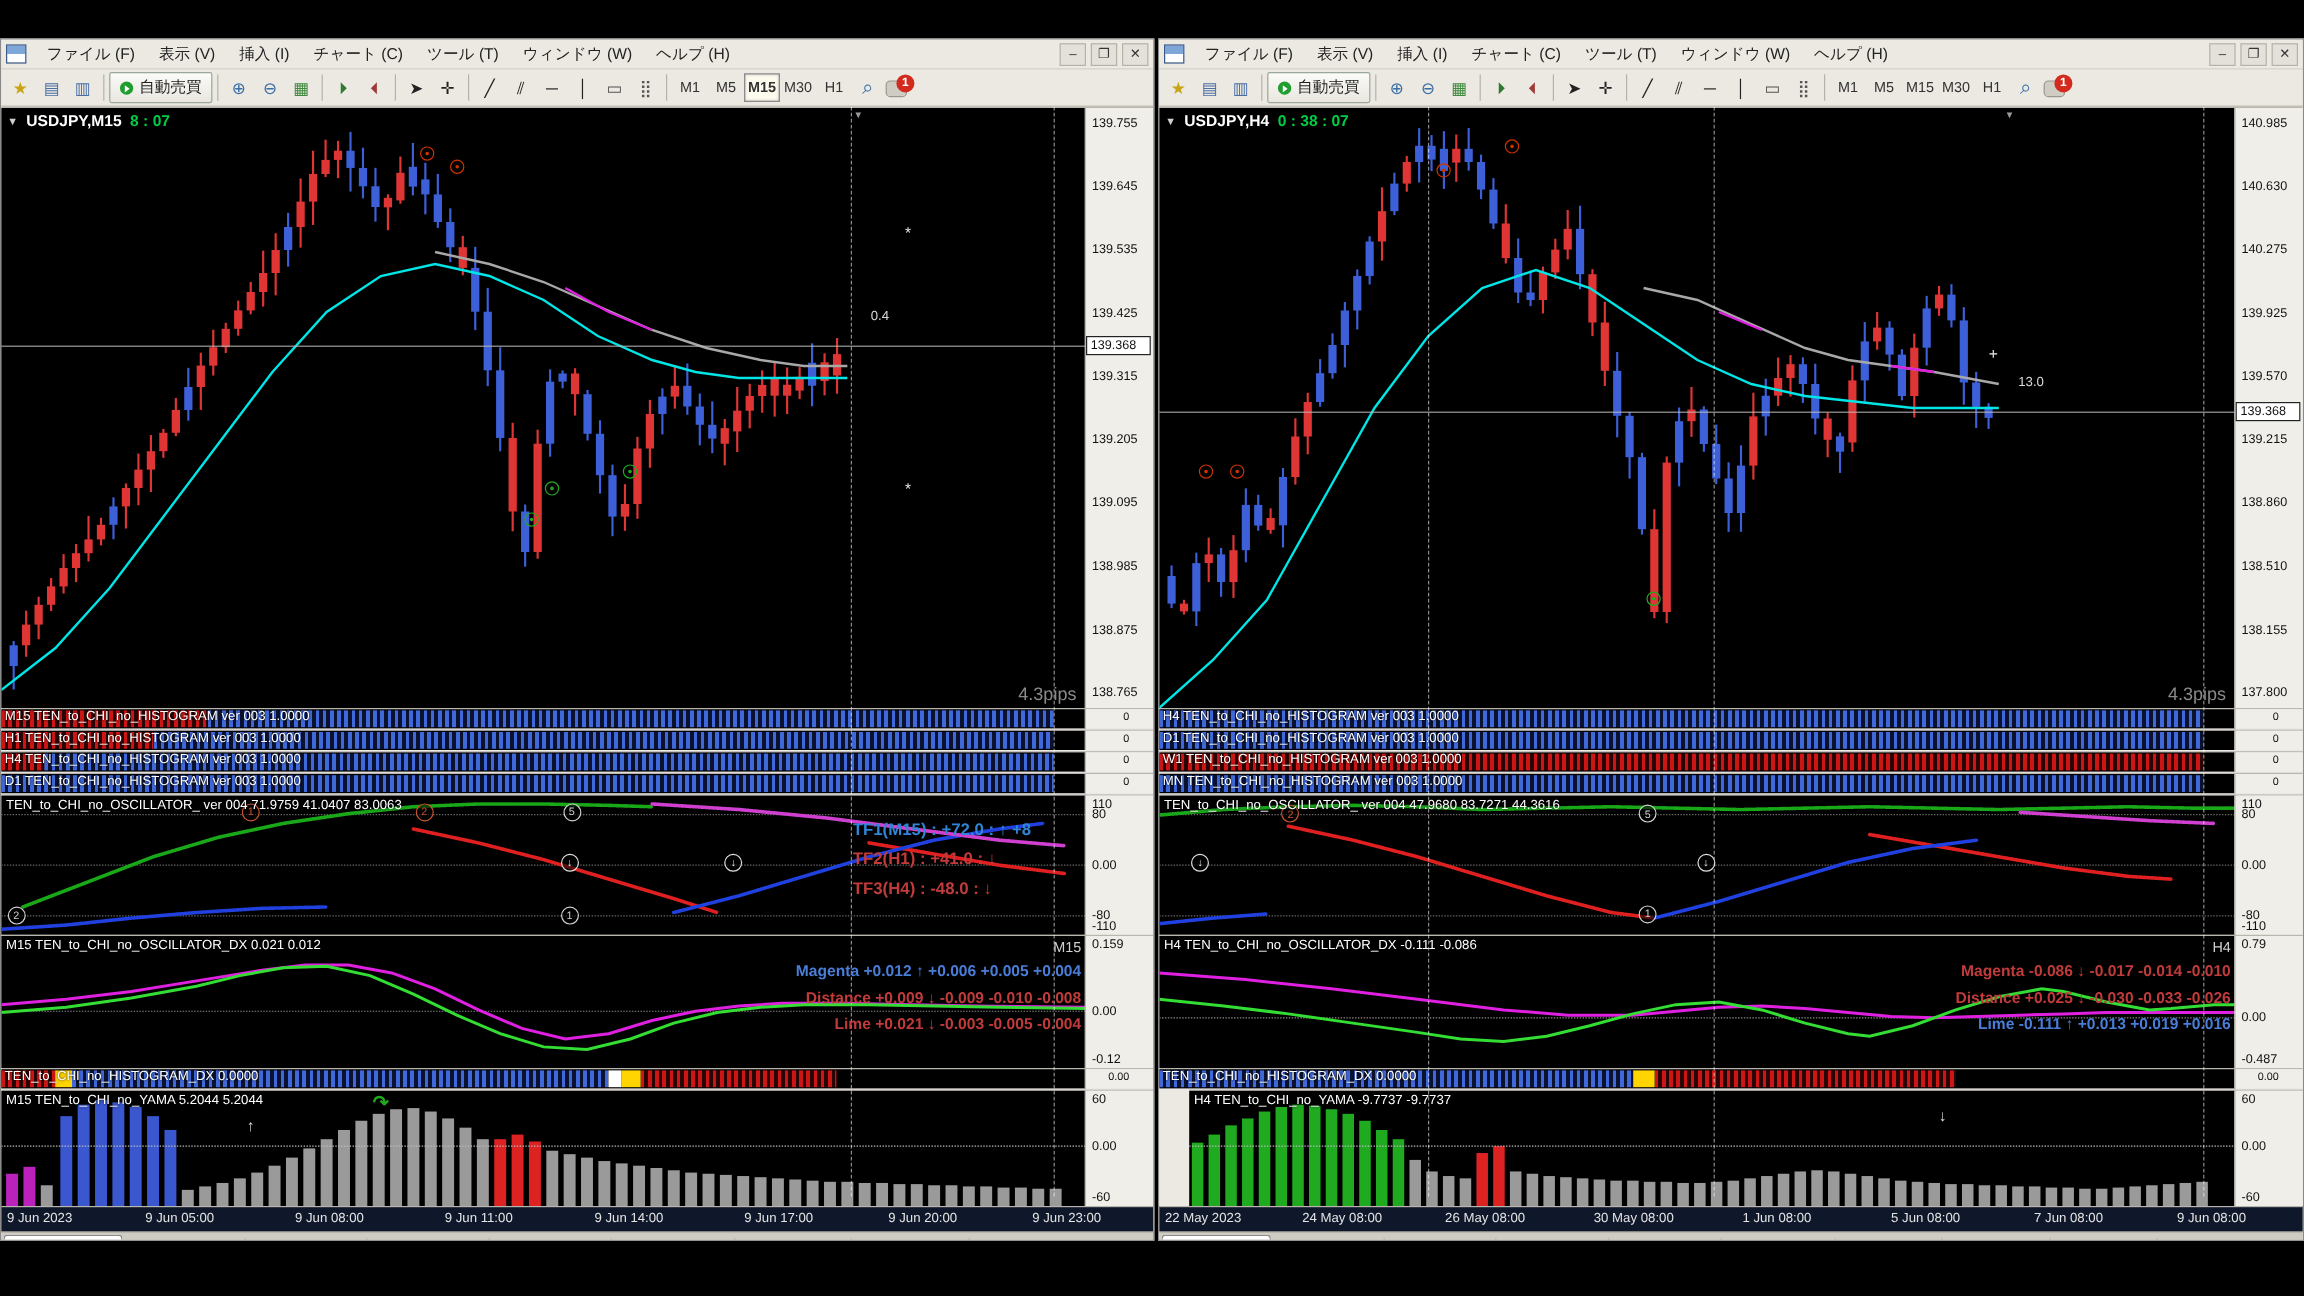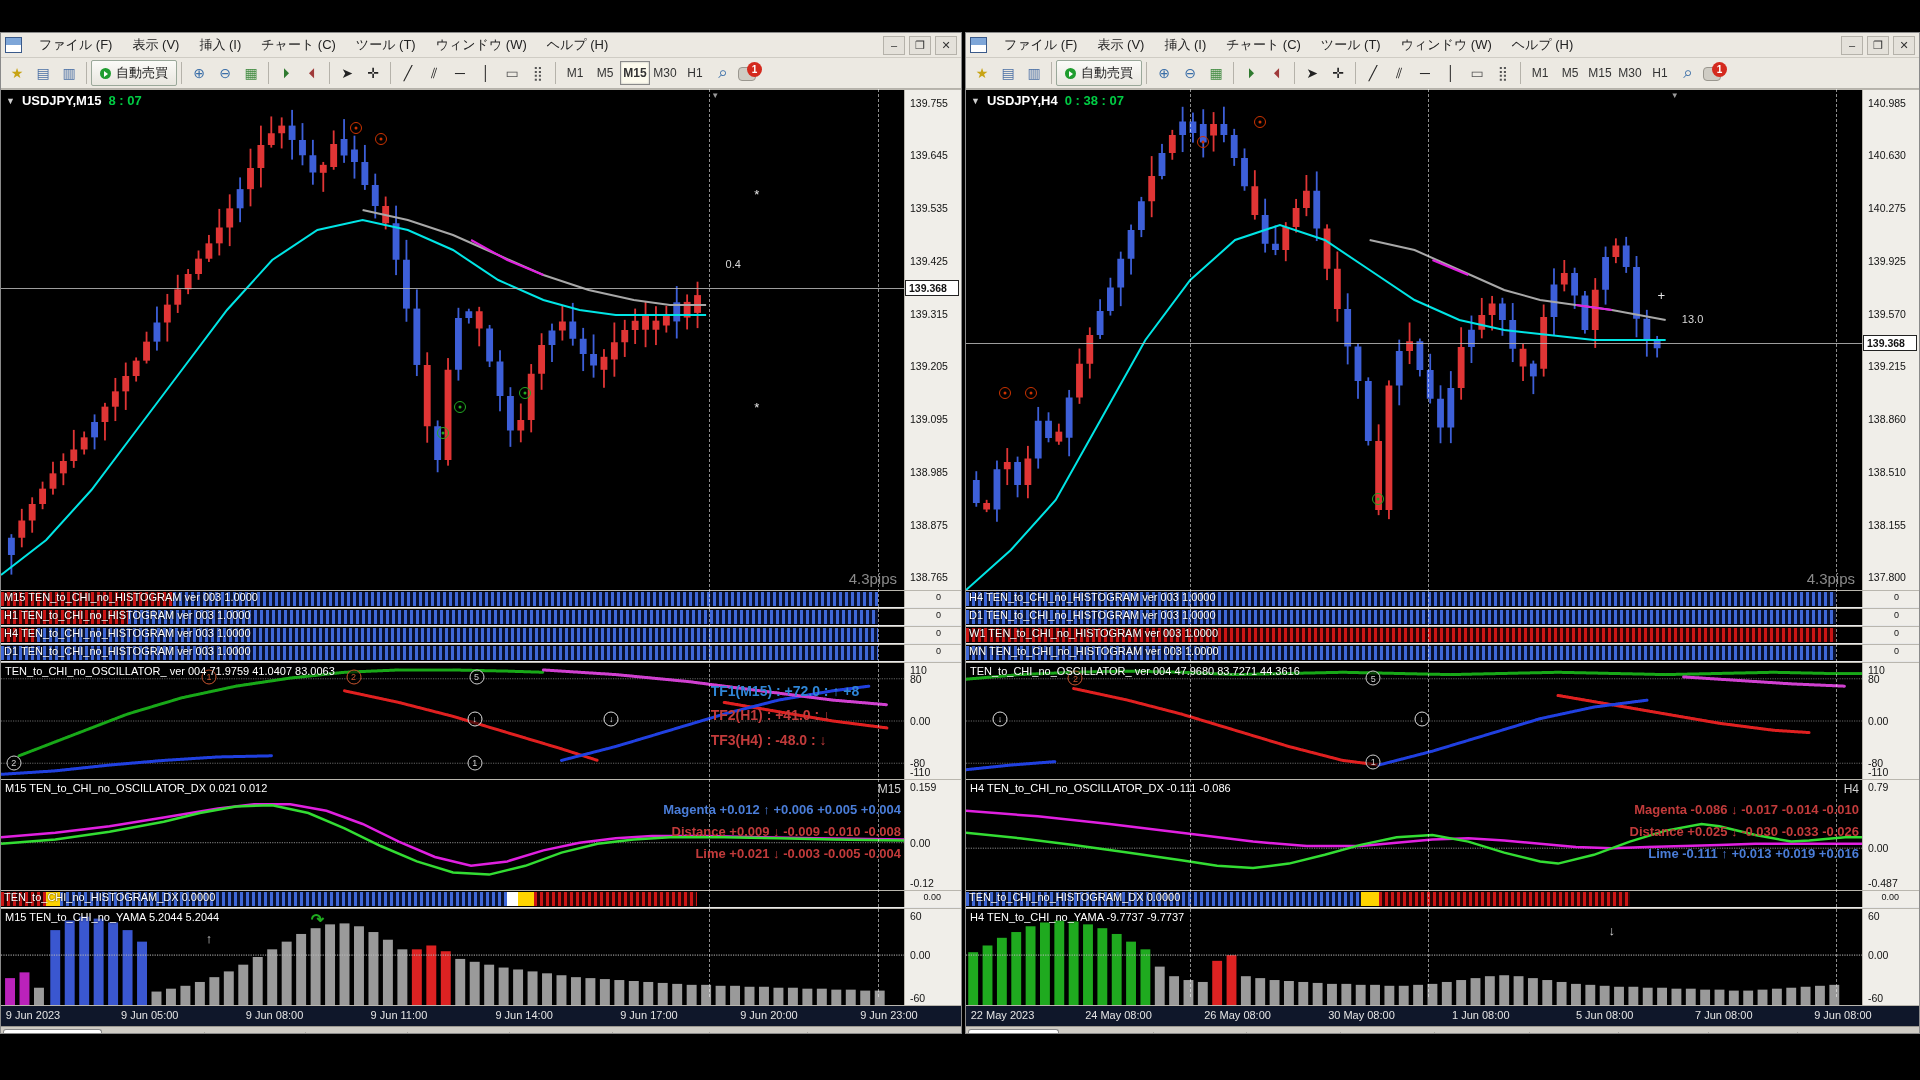--- a/index.html
+++ b/index.html
@@ -35,21 +35,21 @@
   .alert-badge{position:absolute;right:0;top:1px;width:15px;height:15px;border-radius:50%;background:#d42a1e;
     color:#fff;font-size:10px;font-weight:bold;display:flex;align-items:center;justify-content:center;}
   
   .chartbody{position:relative;background:#ece9e2;}
   .subwin{position:relative;border-top:1px solid #b9b6ae;}
   .plot{position:absolute;left:0;top:0;bottom:0;right:56px;background:#000;overflow:hidden;}
   .plot svg{position:absolute;inset:0;width:100%;height:100%;}
   .scale{position:absolute;right:0;top:0;bottom:0;width:56px;background:#f0eee9;border-left:1px solid #b9b6ae;}
   .scale .tick{position:absolute;left:5px;font-size:10.5px;color:#111;transform:translateY(-50%);white-space:nowrap;}
   .pricebox{position:absolute;left:0;right:2px;height:14px;transform:translateY(-50%);background:#fff;
-    border:1px solid #222;font-size:10.5px;font-weight:bold;color:#111;display:flex;align-items:center;padding-left:3px;}
+    border:1px solid #222;font-size:10.5px;font-weight:normal;color:#111;display:flex;align-items:center;padding-left:3px;}
   .chart-title{position:absolute;left:5px;top:3px;display:flex;align-items:center;gap:7px;z-index:5;}
   .oneclick{color:#cfcfcf;font-size:9px;}
   .symname{color:#fff;font-size:13px;font-weight:bold;}
   .timer{color:#00cc44;font-size:13px;font-weight:bold;}
   .pips{position:absolute;right:8px;bottom:3px;color:#8a8a8a;font-size:15px;z-index:4;}
   .priceline{position:absolute;left:0;right:0;height:1px;background:#b9b9b9;opacity:.85;z-index:2;}
   .linelabel{position:absolute;color:#d8d8d8;font-size:11px;z-index:3;transform:translate(-50%,-100%);}
   .marker{position:absolute;width:10px;height:10px;border-radius:50%;transform:translate(-50%,-50%);
     border:1.5px solid currentColor;z-index:4;}
   .marker i{position:absolute;left:50%;top:50%;width:3px;height:3px;border-radius:50%;background:currentColor;
@@ -860,21 +860,21 @@
           <div class="plot">
             <div class="seg" style="left: 0%; width: 44%; background: repeating-linear-gradient(90deg, rgb(63, 104, 216) 0px, rgb(63, 104, 216) 3px, rgb(10, 18, 48) 3px, rgb(10, 18, 48) 6px);"></div>
             <div class="seg" style="left: 44%; width: 2%; background: rgb(255, 212, 0);"></div>
             <div class="seg" style="left: 46%; width: 28%; background: repeating-linear-gradient(90deg, rgb(204, 21, 21) 0px, rgb(204, 21, 21) 3px, rgb(42, 4, 4) 3px, rgb(42, 4, 4) 6px);"></div>
             <div class="label">TEN_to_CHI_no_HISTOGRAM_DX 0.0000</div>
           </div>
           <div class="scale">
             <div class="smallscale">0.00</div>
           </div>
         </div>
-        <div class="subwin" style="height: 96px;">
+        <div class="subwin" style="height: 96px; margin-left: 25px;">
           <div class="plot">
             <svg viewBox="0 0 100 100" preserveAspectRatio="none">
               <rect x="0.25" y="45.00" width="1.1" height="55" fill="#1faa1f"></rect>
               <rect x="1.85" y="38.00" width="1.1" height="62" fill="#1faa1f"></rect>
               <rect x="3.45" y="30.00" width="1.1" height="70" fill="#1faa1f"></rect>
               <rect x="5.05" y="24.00" width="1.1" height="76" fill="#1faa1f"></rect>
               <rect x="6.65" y="18.00" width="1.1" height="82" fill="#1faa1f"></rect>
               <rect x="8.25" y="14.00" width="1.1" height="86" fill="#1faa1f"></rect>
               <rect x="9.85" y="12.00" width="1.1" height="88" fill="#1faa1f"></rect>
               <rect x="11.45" y="13.00" width="1.1" height="87" fill="#1faa1f"></rect>

